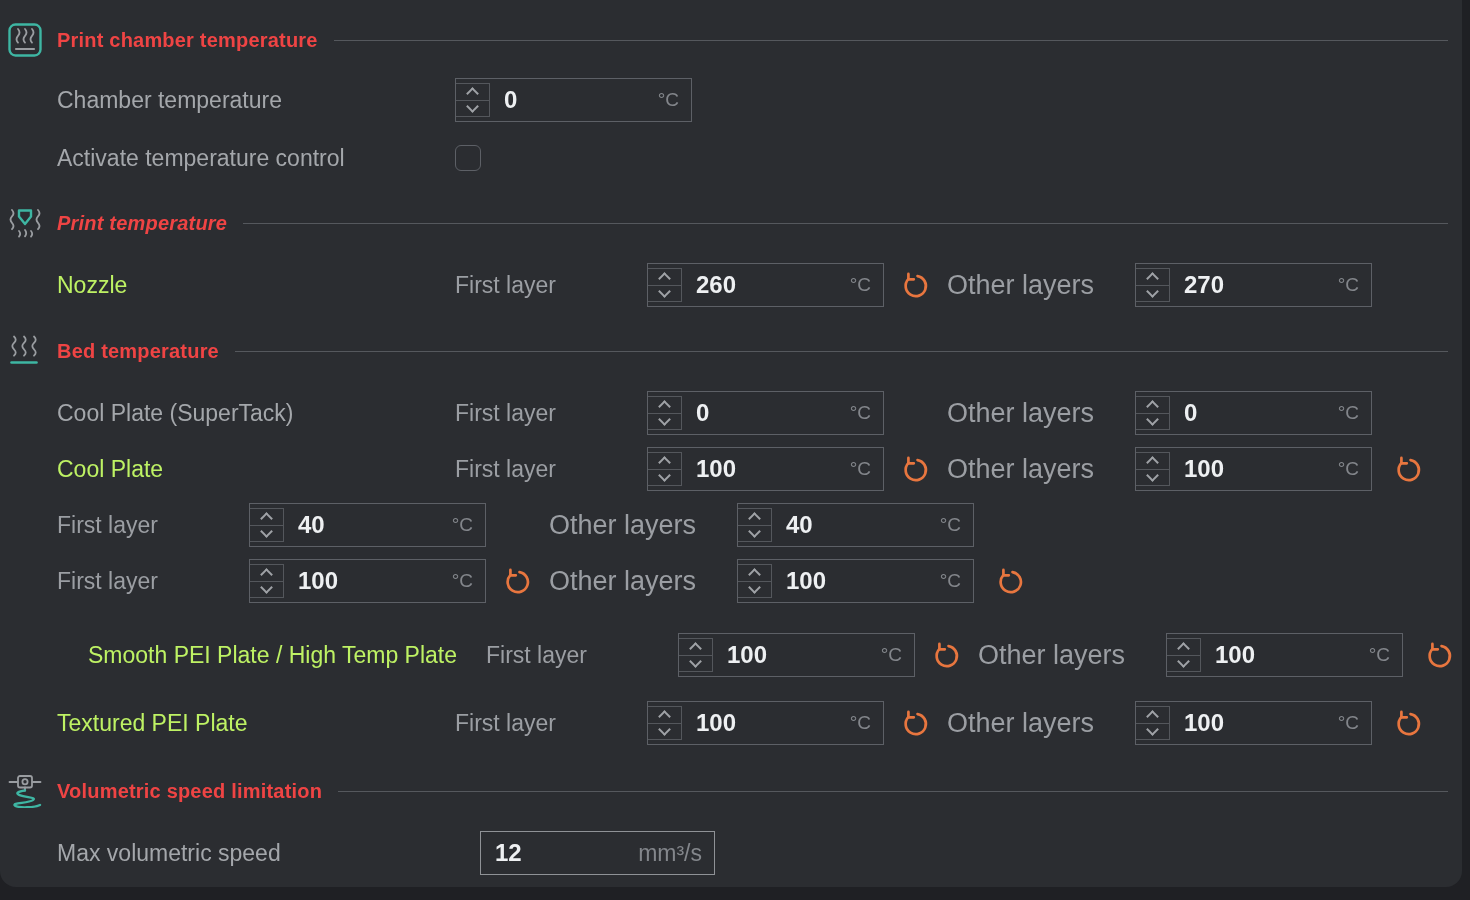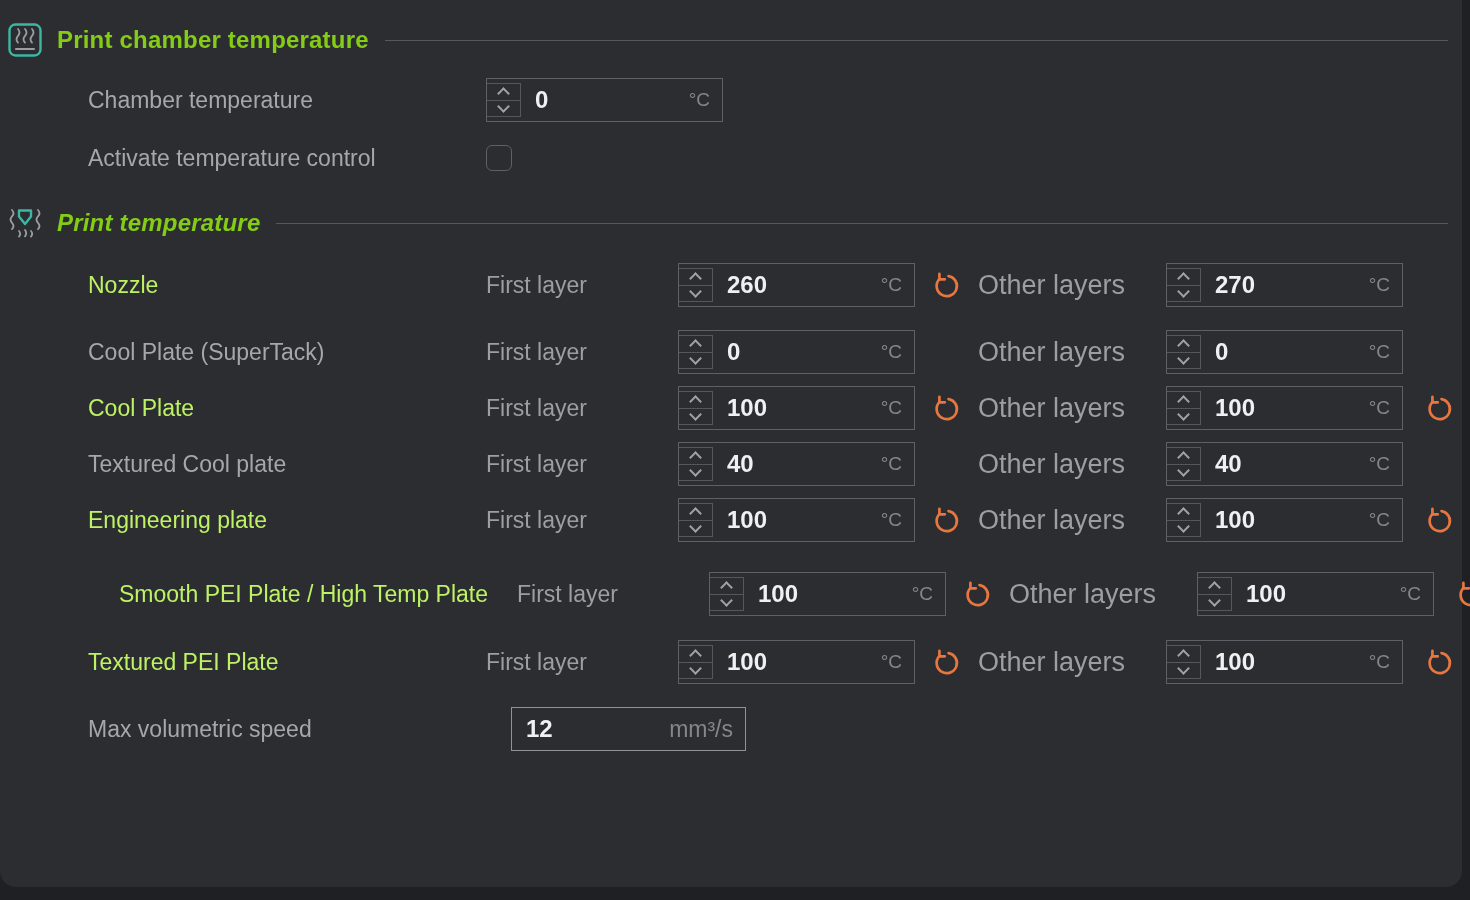--- a/index.html
+++ b/index.html
@@ -4,25 +4,25 @@
 <style>
   * { box-sizing: border-box; margin: 0; padding: 0; }
   html,body { width:1470px; height:900px; background:#1f2024; overflow:hidden;
     font-family:"Liberation Sans", sans-serif; }
   .panel { position:absolute; left:0; top:0; width:1462px; height:887px;
     background:#2b2d31; border-radius:0 0 16px 16px; padding-top:23px; }
 
   
   .section-header { display:flex; align-items:center; height:34px; padding:0 14px 0 8px; }
   .sh-icon { width:34px; height:34px; flex:none; margin-right:15px; }
-  .sh-title { font-size:24px; font-weight:700; color:#84cc16; white-space:nowrap; letter-spacing:.2px; }
+  .sh-title { font-size:20px; font-weight:700; color:#ef4444; white-space:nowrap; letter-spacing:.2px; }
   .sh-rule { flex:1; height:1px; background:#55585d; margin-left:16px; }
 
   
-  .row { display:flex; align-items:center; height:44px; padding-left:88px; }
+  .row { display:flex; align-items:center; height:44px; padding-left:57px; }
   .row.tall { height:68px; }
   .lbl { width:398px; flex:none; font-size:23px; color:#a4a7ab; line-height:1.4; padding-right:10px; }
   .mod > .lbl { color:#bef264; }
   .sub { width:192px; flex:none; font-size:23px; color:#9b9ea3; }
   .sub2 { width:188px; flex:none; font-size:27px; color:#9b9ea3; }
   .rcol { width:63px; flex:none; display:flex; align-items:center; justify-content:center; }
   .rcol2 { width:50px; flex:none; display:flex; align-items:center; justify-content:flex-end; }
 
   
   .spininput { width:237px; height:44px; flex:none; border:1px solid #5d6066;
@@ -150,20 +150,30 @@
           </div>
         <div class="spin-btn">
             <span class="chev down"></span>
           </div>
       </div>
       <input class="val" value="270" style="">
       <span class="unit">°C</span>
     </div>
   </div>
 
+  <div class="section-header" id="sec-bed">
+    <svg class="sh-icon" viewBox="0 0 34 34">
+      <path d="M6 2.5 q3.4 3.2 0 6.4 q-3.4 3.2 0 6.4 q3.4 3.2 0 6.4" fill="none" stroke="#9a9da1" stroke-width="1.8" stroke-linecap="round"></path>
+      <path d="M16 2.5 q3.4 3.2 0 6.4 q-3.4 3.2 0 6.4 q3.4 3.2 0 6.4" fill="none" stroke="#9a9da1" stroke-width="1.8" stroke-linecap="round"></path>
+      <path d="M26 2.5 q3.4 3.2 0 6.4 q-3.4 3.2 0 6.4 q3.4 3.2 0 6.4" fill="none" stroke="#9a9da1" stroke-width="1.8" stroke-linecap="round"></path>
+      <path d="M3.5 28.5 h25" stroke="#3eb6a3" stroke-width="2.6" stroke-linecap="round"></path>
+    </svg>
+    <span class="sh-title">Bed temperature</span>
+    <div class="sh-rule"></div>
+  </div>
 
   <div class="row" id="bed-row-0">
     <span class="lbl">Cool Plate (SuperTack)</span>
     <span class="sub">First layer</span>
     <div class="spininput">
       <div class="spin">
         <div class="spin-btn topb">
             <span class="chev up"></span>
           </div>
         <div class="spin-btn">
@@ -223,21 +233,20 @@
       <span class="unit">°C</span>
     </div>
     <div class="rcol2">
         <svg class="reset-svg" viewBox="0 0 24 24">
           <use href="#reset-icon-def"></use>
         </svg>
       </div>
   </div>
 
   <div class="row" id="bed-row-2">
-    <span class="lbl">Textured Cool plate</span>
     <span class="sub">First layer</span>
     <div class="spininput">
       <div class="spin">
         <div class="spin-btn topb">
             <span class="chev up"></span>
           </div>
         <div class="spin-btn">
             <span class="chev down"></span>
           </div>
       </div>
@@ -254,21 +263,20 @@
         <div class="spin-btn">
             <span class="chev down"></span>
           </div>
       </div>
       <input class="val" value="40" style="">
       <span class="unit">°C</span>
     </div>
   </div>
 
   <div class="row mod" id="bed-row-3">
-    <span class="lbl">Engineering plate</span>
     <span class="sub">First layer</span>
     <div class="spininput">
       <div class="spin">
         <div class="spin-btn topb">
             <span class="chev up"></span>
           </div>
         <div class="spin-btn">
             <span class="chev down"></span>
           </div>
       </div>
@@ -373,20 +381,31 @@
       <input class="val" value="100" style="">
       <span class="unit">°C</span>
     </div>
     <div class="rcol2">
         <svg class="reset-svg" viewBox="0 0 24 24">
           <use href="#reset-icon-def"></use>
         </svg>
       </div>
   </div>
 
+  <div class="section-header" id="sec-vol">
+    <svg class="sh-icon" viewBox="0 0 34 34">
+      <path d="M1.5 8 h8 M24.5 8 h8" stroke="#9a9da1" stroke-width="1.8" stroke-linecap="round"></path>
+      <rect x="10" y="2" width="14" height="11.5" rx="2" fill="none" stroke="#9a9da1" stroke-width="1.8"></rect>
+      <circle cx="17" cy="7.7" r="2.6" fill="none" stroke="#9a9da1" stroke-width="1.8"></circle>
+      <path d="M17 13.5 v3" stroke="#9a9da1" stroke-width="1.8" stroke-linecap="round"></path>
+      <path d="M17 16.5 c-7 .8 -10 3 -5.5 4.6 c7.5 2.6 17.5 2.4 13.5 5 c-5 3.2 -22 2.6 -18 5.6 c3.6 2.4 20 2 25 -.8" fill="none" stroke="#3eb6a3" stroke-width="2.3" stroke-linecap="round"></path>
+    </svg>
+    <span class="sh-title">Volumetric speed limitation</span>
+    <div class="sh-rule"></div>
+  </div>
 
   <div class="row" id="row-maxspeed">
     <span class="lbl">Max volumetric speed</span>
     <div class="plaininput">
       <input class="val" value="12" style="">
       <span class="unit">mm³/s</span>
     </div>
   </div>
 
 </div>

